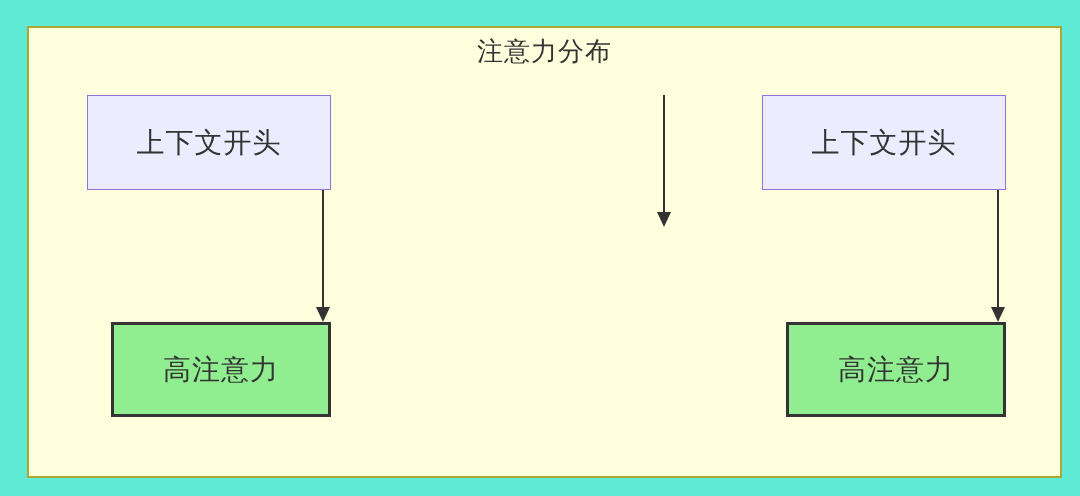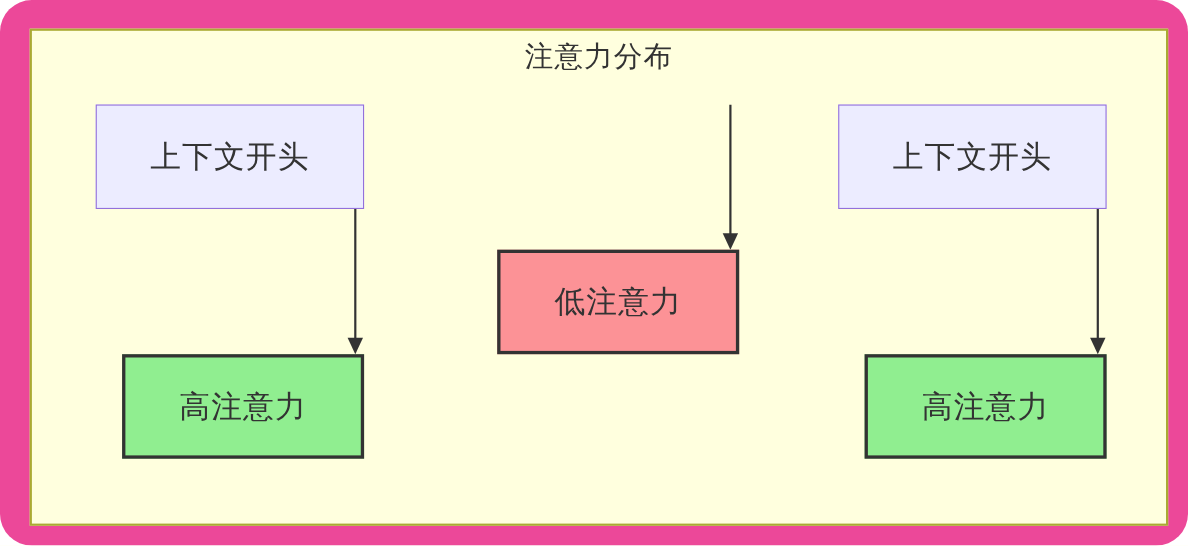--- a/index.html
+++ b/index.html
@@ -8,22 +8,21 @@
     background: #ffffff;
     width: 1080px;
     height: 496px;
     font-family: "Liberation Sans", "DejaVu Sans", sans-serif;
     overflow: hidden;
   }
   .page {
     position: relative;
     width: 1080px;
     height: 496px;
-    background: #ec4899;
-    border-radius: 29px;
+    background: #5eead4;
   }
   .diagram-container {
     position: absolute;
     left: 27px;
     top: 26px;
     width: 1035px;
     height: 452px;
     background: var(--container-fill, #FFFFDE);
     border: 2px solid var(--container-border, #AAAA33);
     box-sizing: border-box;
@@ -99,23 +98,20 @@
       </div>
     </div>
 
     <div class="column col-1">
       <div class="arrow">
         <svg width="16" height="132" viewBox="0 0 16 132" xmlns="http://www.w3.org/2000/svg">
           <line x1="8" y1="0" x2="8" y2="120" stroke="#333333" stroke-width="2"></line>
           <polygon points="1,117 15,117 8,132" fill="#333333"></polygon>
         </svg>
       </div>
-      <div class="node target-node" style="background-color: rgb(252, 146, 150);">
-        <span>低注意力</span>
-      </div>
     </div>
 
     <div class="column col-2">
       <div class="node source-node">
         <span>上下文开头</span>
       </div>
       <div class="arrow">
         <svg width="16" height="132" viewBox="0 0 16 132" xmlns="http://www.w3.org/2000/svg">
           <line x1="8" y1="0" x2="8" y2="120" stroke="#333333" stroke-width="2"></line>
           <polygon points="1,117 15,117 8,132" fill="#333333"></polygon>

